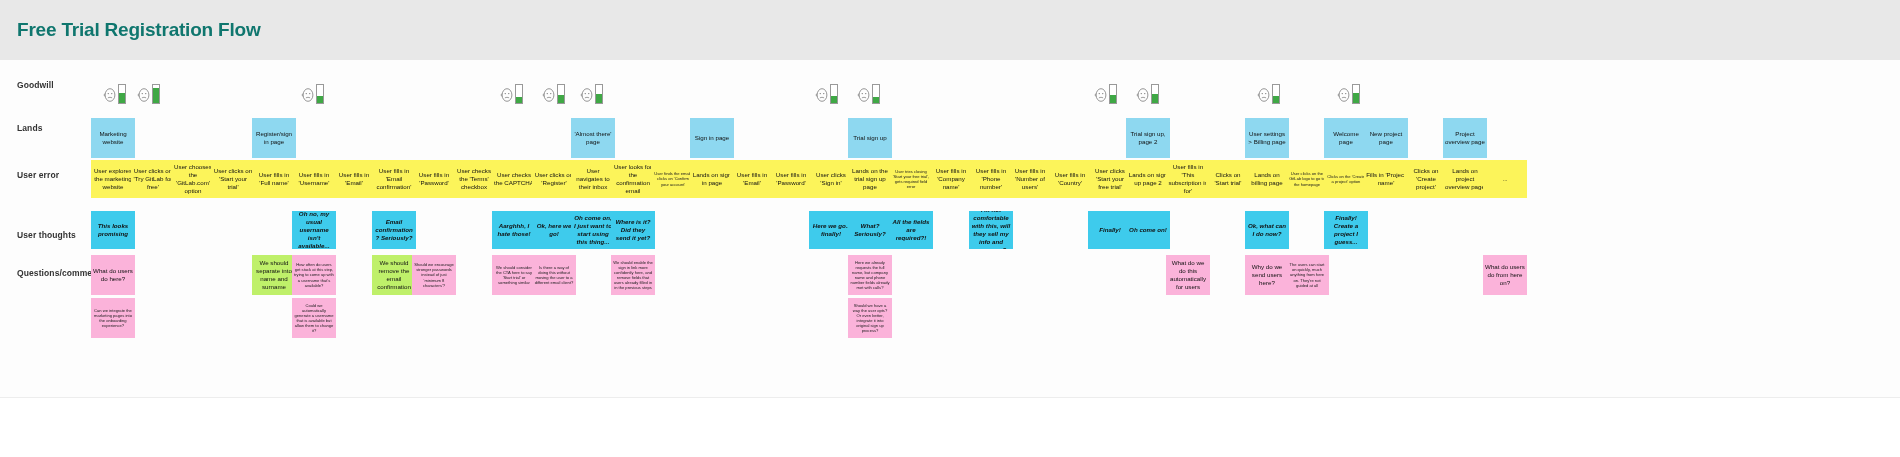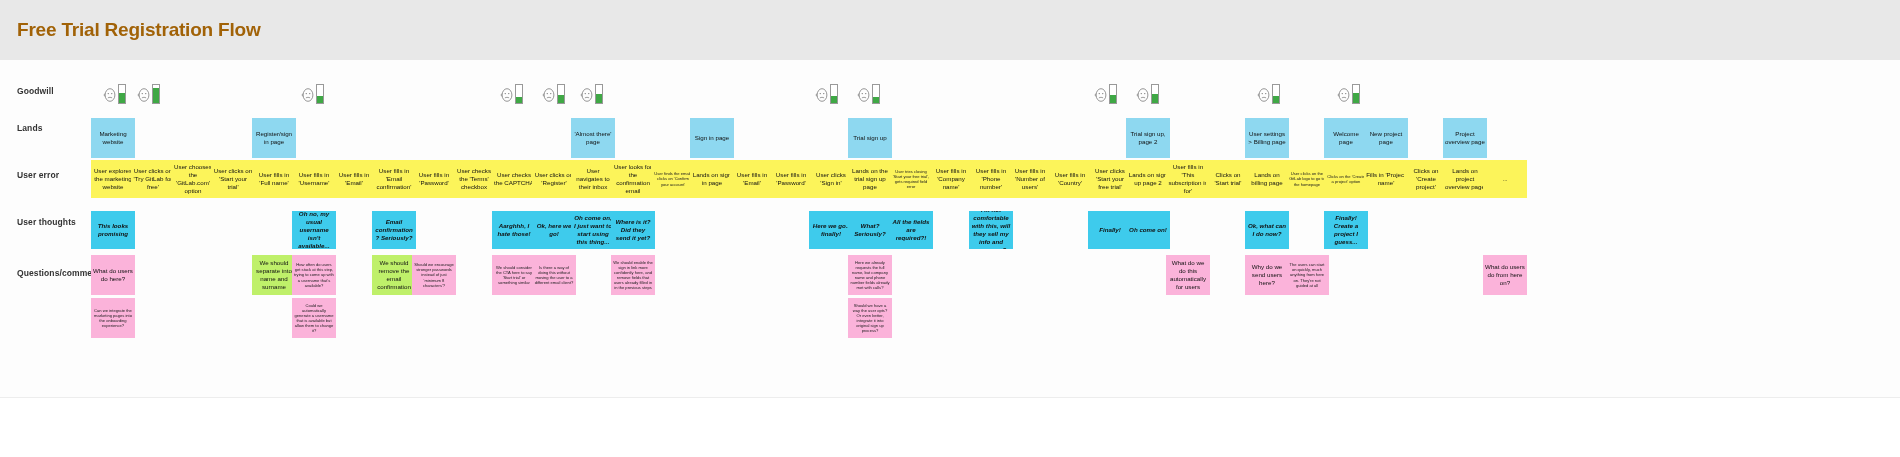--- a/index.html
+++ b/index.html
@@ -10,21 +10,21 @@
     overflow: hidden;
   }
   #board { position: relative; width: 1900px; height: 457px; background:#fff; }
 
   .header {
     position: absolute; left:0; top:0; width:1900px; height:60px;
     background:#e8e8e8;
   }
   .header h1 {
     position:absolute; left:17px; top:19px;
-    font-size:19px; font-weight:700; color:#a16207; letter-spacing:-0.2px;
+    font-size:19px; font-weight:700; color:#0f766e; letter-spacing:-0.2px;
   }
 
   .canvas {
     position:absolute; left:0; top:60px; width:1900px; height:337px;
     background:#fdfdfd;
   }
   .bottom-strip{
     position:absolute; left:0; top:397px; width:1900px; height:60px;
     background:#ffffff; border-top:1px solid #ededed;
   }
@@ -68,24 +68,24 @@
 <body>
 
 <div id="board">
 
   <div class="header">
     <h1>Free Trial Registration Flow</h1>
   </div>
 
   <div class="canvas">
     <div id="labels">
-        <div class="row-label" style="top: 26px;">Goodwill</div>
+        <div class="row-label" style="top: 20px;">Goodwill</div>
         <div class="row-label" style="top: 63px;">Lands</div>
         <div class="row-label" style="top: 110px;">User error</div>
-        <div class="row-label" style="top: 157px;">User thoughts</div>
+        <div class="row-label" style="top: 170px;">User thoughts</div>
         <div class="row-label" style="top: 208px;">Questions/comments</div>
       </div>
     <div id="goodwill-layer">
         <div class="goodwill" style="left: 103px; top: 22px;">
           <svg class="face" viewBox="0 0 20 24">
             <ellipse cx="10" cy="12" rx="7" ry="9" fill="none" stroke="#777" stroke-width="1.1"></ellipse>
             <circle cx="7.5" cy="10" r="1" fill="#777"></circle>
             <circle cx="12.5" cy="10" r="1" fill="#777"></circle>
             <path d="M7 16 Q10 14.5 13 16" fill="none" stroke="#777" stroke-width="1"></path>
             <path d="M2.5 10 Q0.5 12 2.5 14" fill="none" stroke="#777" stroke-width="1"></path>

